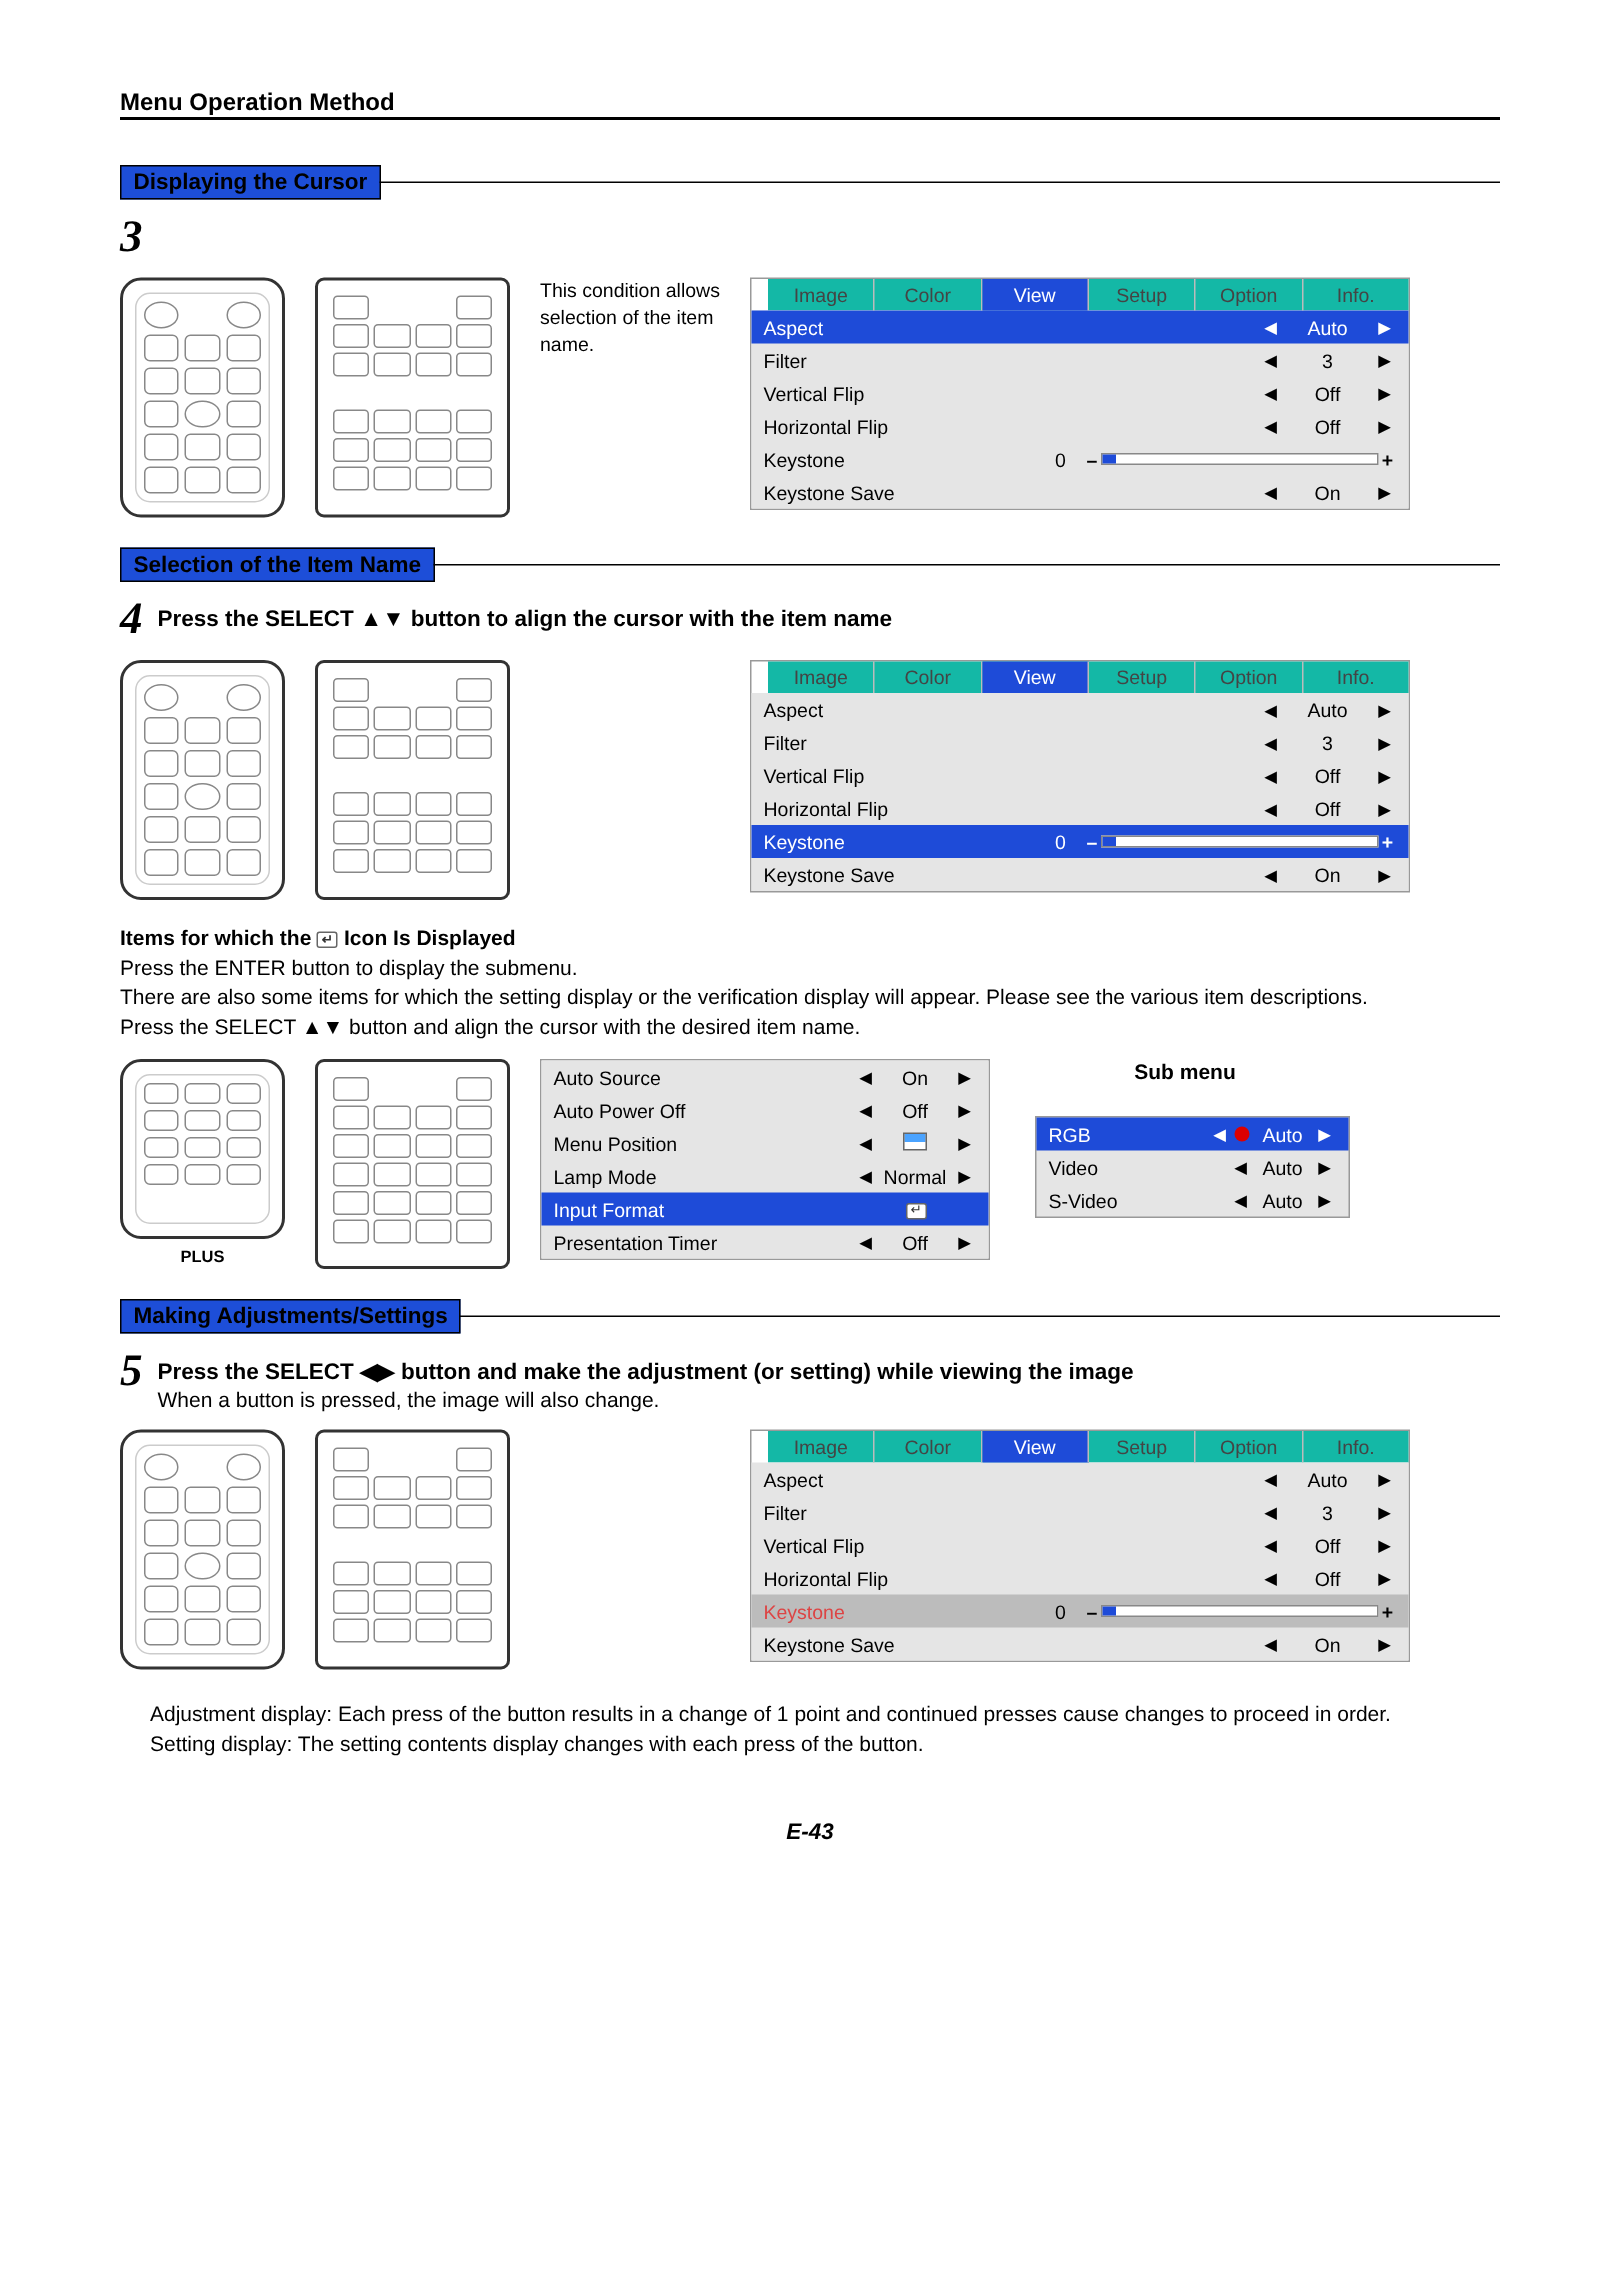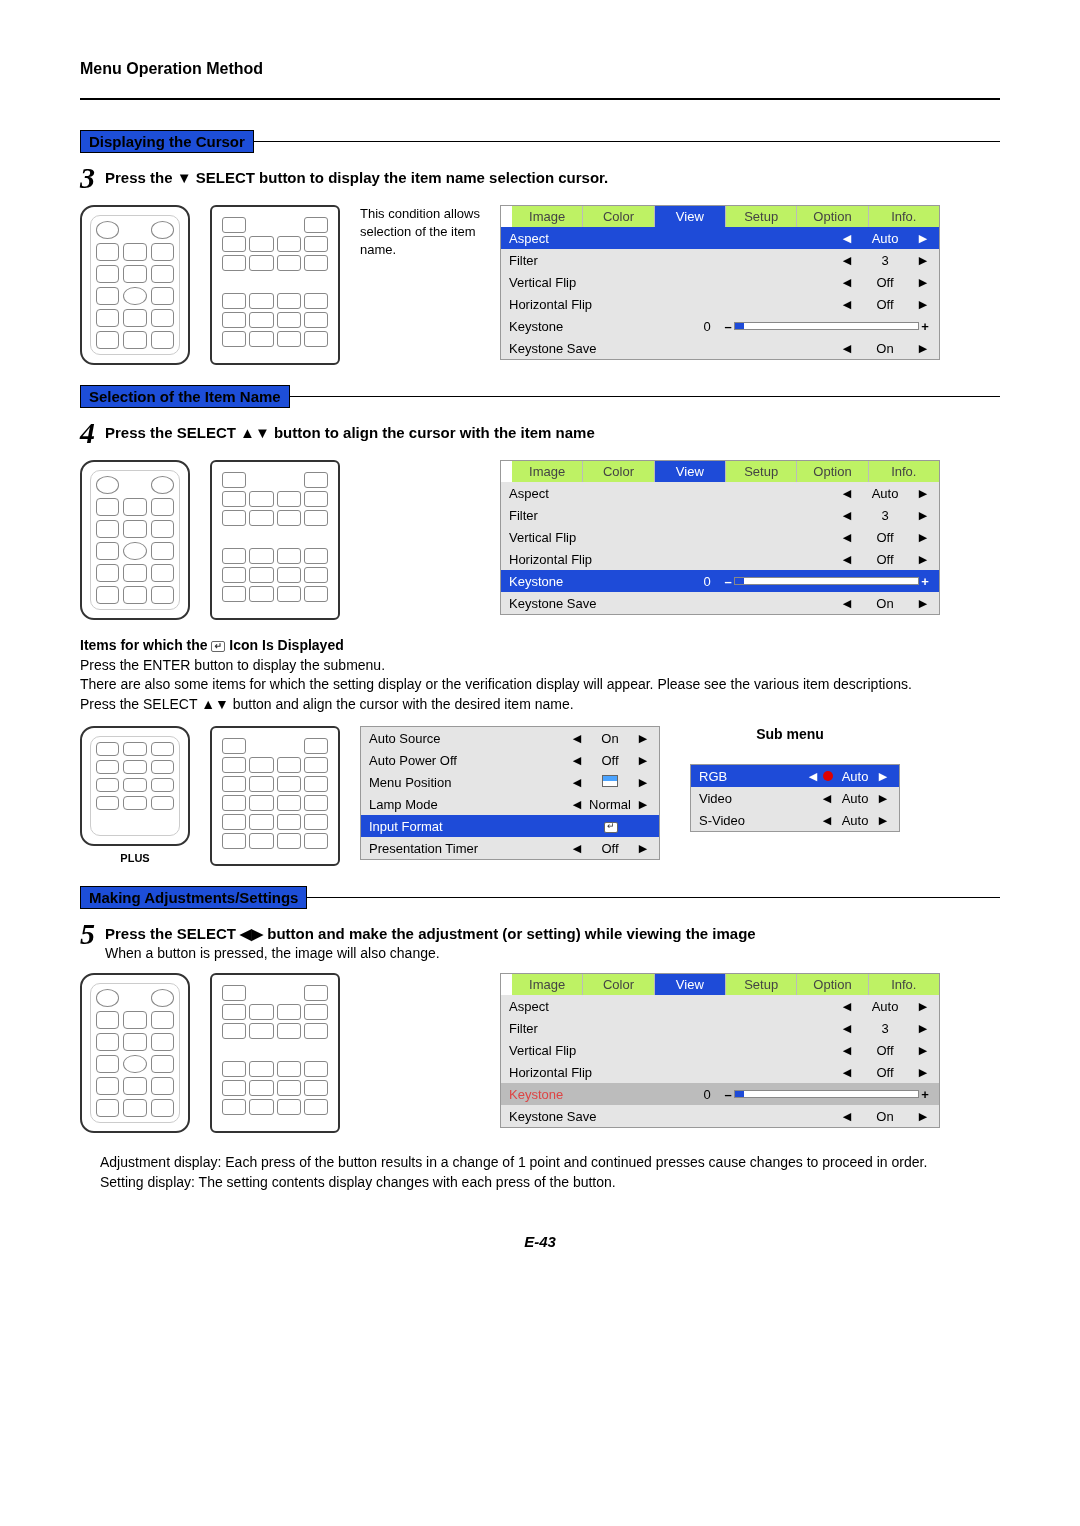--- a/index.html
+++ b/index.html
@@ -1,18 +1,18 @@
 <!DOCTYPE html>
 <html><head>
 <meta charset="utf-8">
 <style>
   * { box-sizing: border-box; }
   body { font-family: Arial, Helvetica, sans-serif; font-size: 14px; color: #000; margin: 0; background: #fff; }
   .page { width: 1080px; margin: 0 auto; padding: 60px 80px 40px; }
-  .header { font-weight: bold; font-size: 16px; border-bottom: 2px solid #000; padding-bottom: 20px; margin-bottom: 30px; }
+  .header { font-weight: bold; font-size: 16px; border-bottom: 2px solid #000; padding-bottom: 0; margin-bottom: 30px; }
 
   .sect-title-wrap { display:flex; align-items:center; margin: 6px 0 8px; }
   .sect-title-box { border: 1px solid #000; padding: 2px 8px; font-weight: bold; font-size: 15px; background:#1d4ed8; white-space:nowrap; }
   .sect-title-line { flex:1; border-top:1px solid #000; height:0; margin-left:-1px; }
 
   .step { display:flex; align-items:flex-start; gap:10px; margin-top:10px; }
   .stepnum { font-family: Georgia, 'Times New Roman', serif; font-style: italic; font-weight: bold; font-size: 30px; line-height: 1; }
   .steptext { font-weight: bold; font-size: 15px; margin-top:6px; }
   .subtext { font-size: 14px; margin-top:2px; font-weight:normal; }
 
@@ -23,21 +23,21 @@
   .rbtn { border:1px solid #888; border-radius:4px; }
   .rbtn.round { border-radius:50%; }
 
   .remote2 { width: 130px; height: 160px; border: 2px solid #333; border-radius: 6px; background:#fff; position:relative; flex-shrink:0; }
   .remote2-grid { position:absolute; top:10px; left:10px; right:10px; bottom:10px; display:grid; grid-template-columns:repeat(4,1fr); grid-auto-rows:16px; gap:3px; }
   .r2btn { border:1px solid #888; border-radius:3px; }
 
   .caption { font-size: 13px; line-height:1.4; }
 
   .osd { width: 440px; border:1px solid #999; font-size:13px; }
-  .osd-tabs { display:flex; background:#bef264;margin-left:11px; }
+  .osd-tabs { display:flex; background:#14b8a6;margin-left:11px; }
   .osd-tab { flex:1; text-align:center; padding:3px 0; border-right:1px solid #bbb; color:#444; }
   .osd-tab:last-child { border-right:none; }
   .osd-tab.sel { background:#1e4bd8; color:#fff; }
   .osd-body { background:#e5e5e5; }
   .osd-row { display:flex; align-items:center; padding:2px 8px; height:22px; }
   .osd-row.sel { background:#1e4bd8; color:#fff; }
   .osd-label { flex:1; }
   .osd-arrow { width:16px; text-align:center; font-size:11px; }
   .osd-val { width:60px; text-align:center; }
   .bar-track { flex:1; height:8px; background:#fff; border:1px solid #888; position:relative; }
@@ -66,21 +66,20 @@
 <div class="page">
   <div class="header">Menu Operation Method</div>
 
   <div class="sect-title-wrap">
     <div class="sect-title-box">Displaying the Cursor</div>
     <div class="sect-title-line"></div>
   </div>
 
   <div class="step">
     <div class="stepnum">3</div>
-    <div class="steptext">Press the ▼ SELECT button to display the item name selection cursor.</div>
   </div>
 
   <div class="row">
 
     <div class="remote">
       <div class="remote-grid">
         <div class="rbtn round"></div>
           <div></div>
           <div class="rbtn round"></div>
         <div class="rbtn"></div>

